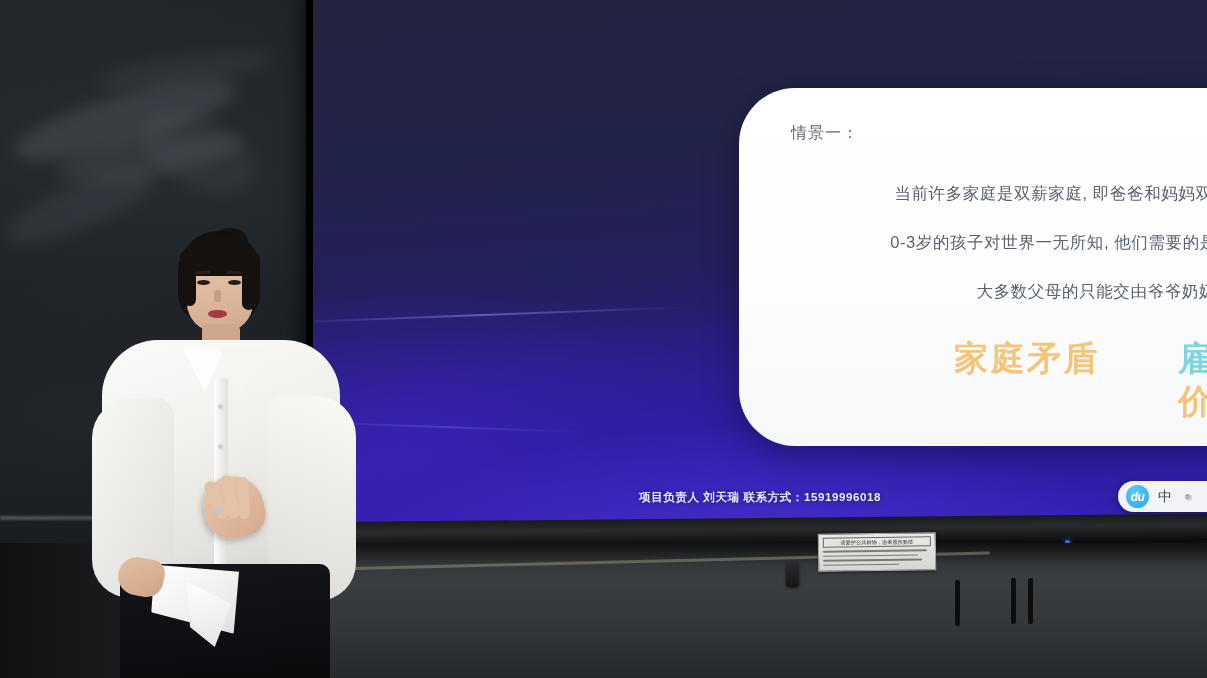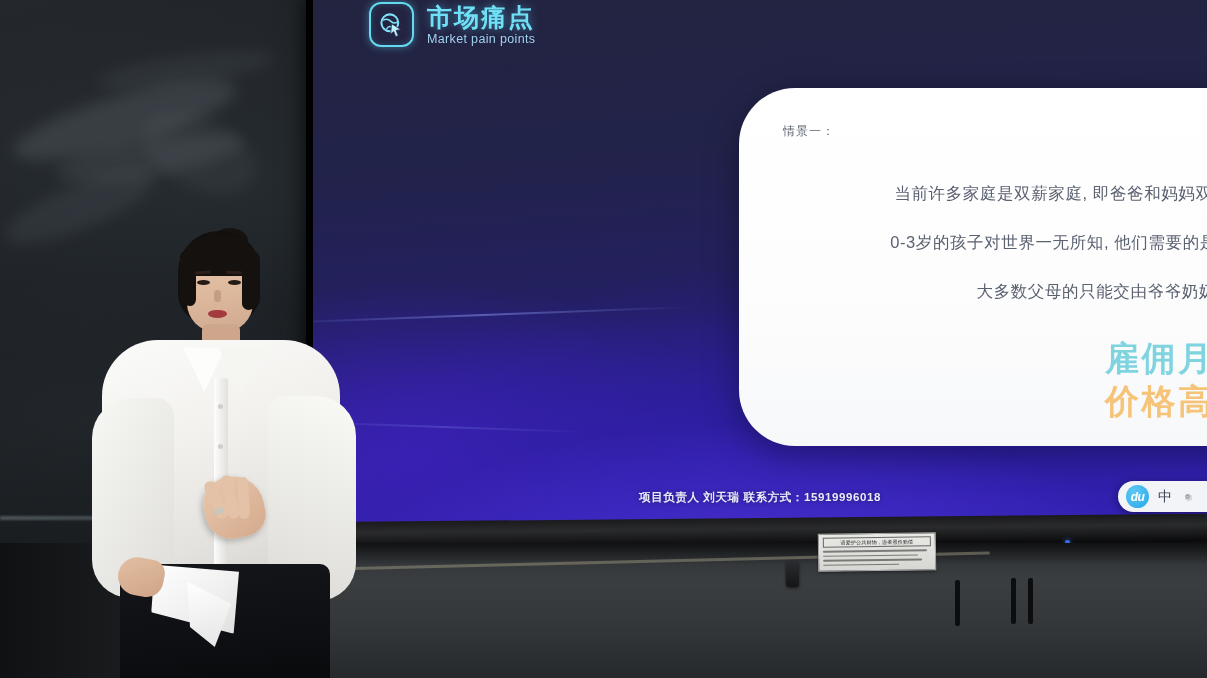--- a/index.html
+++ b/index.html
@@ -113,22 +113,22 @@
     left: 426px; top: 92px;
     width: 800px; height: 358px;
     background: linear-gradient(180deg, #ffffff 0%, #fdfdfd 55%, #f7f8fa 100%);
     border-radius: 56px;
     box-shadow: 0 8px 34px rgba(0,0,0,0.35);
     overflow: hidden;
   }
   .card-inner { position: relative; width: 100%; height: 100%; }
 
   .scene-label {
-    position: absolute; left: 44px; top: 35px;
-    font-size: 12px; color: #5d6472; letter-spacing: 1px;
+    position: absolute; left: 52px; top: 35px;
+    font-size: 16px; color: #5d6472; letter-spacing: 1px;
   }
   .body-line {
     position: absolute; width: 100%; text-align: center;
     font-size: 16.5px; color: #5a6170; letter-spacing: .6px;
   }
   .bl1 { top: 95px; }
   .bl2 { top: 144px; }
   .bl3 { top: 193px; }
 
   .keywords {
@@ -388,44 +388,31 @@
 
   <div class="tv-body"></div>
 
   <div class="tv-screen">
     <div class="streak st1"></div>
     <div class="streak st2"></div>
     <div class="streak st3"></div>
     <div class="streak st4"></div>
     <div class="glow-bottom"></div>
 
-    <div class="slide-header">
-      <div class="header-icon">
-        <svg width="27" height="27" viewBox="0 0 32 32" aria-hidden="true">
-          <circle cx="14" cy="14" r="10" fill="none" stroke="#7fe3f7" stroke-width="2.4"></circle>
-          <path d="M6 11 Q11 8 15 12 Q19 16 23 13" fill="none" stroke="#7fe3f7" stroke-width="1.8"></path>
-          <path d="M10 22 Q12 17 16 19" fill="none" stroke="#7fe3f7" stroke-width="1.8"></path>
-          <path d="M16 15 L27 22 L21.5 23 L24 29 L21 30.4 L18.6 24.4 L15 27.5 Z" fill="#bff0fb" stroke="#2a3550" stroke-width="1"></path>
-        </svg>
-      </div>
-      <div class="header-text">
-        <div class="header-title">市场痛点</div>
-        <div class="header-sub">Market pain points</div>
-      </div>
-    </div>
 
     <div class="card">
       <div class="card-inner">
         <div class="scene-label">情景一：</div>
         <div class="body-line bl1">当前许多家庭是双薪家庭, 即爸爸和妈妈双方都有沉重的工作负担</div>
         <div class="body-line bl2">0-3岁的孩子对世界一无所知, 他们需要的是父母双方带来的呵护感</div>
         <div class="body-line bl3">大多数父母的只能交由爷爷奶奶、月嫂来带</div>
 
         <div class="keywords">
           <div class="kw-col">
+            <div class="kw-bottom" style="color:#f5c478">家庭矛盾</div>
           </div>
           <div class="kw-col">
             <div class="kw-top" style="color:#7fd4e0">雇佣月嫂</div>
             <div class="kw-bottom" style="color:#f5c478">价格高昂</div>
           </div>
         </div>
       </div>
     </div>
 
     <div class="slide-footer">项目负责人  刘天瑞  联系方式：15919996018</div>

